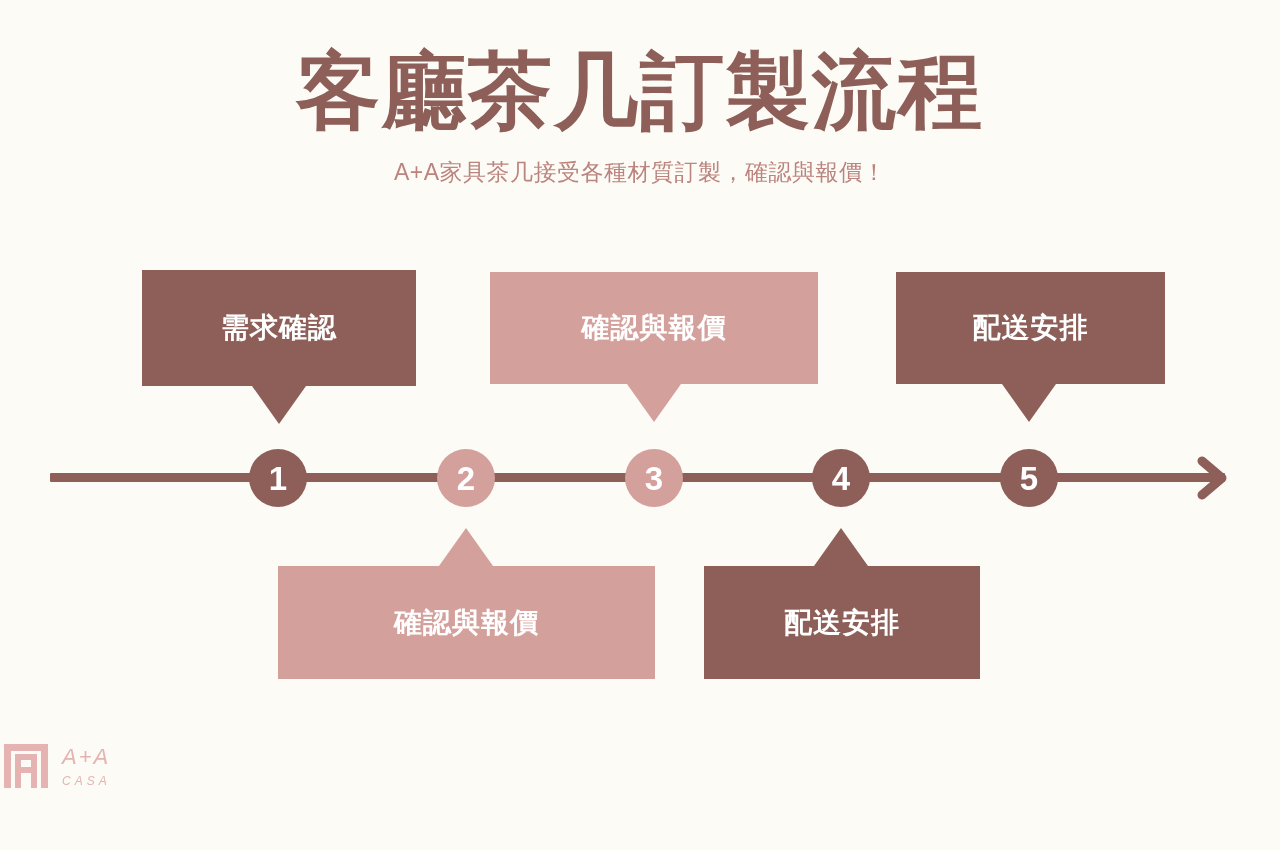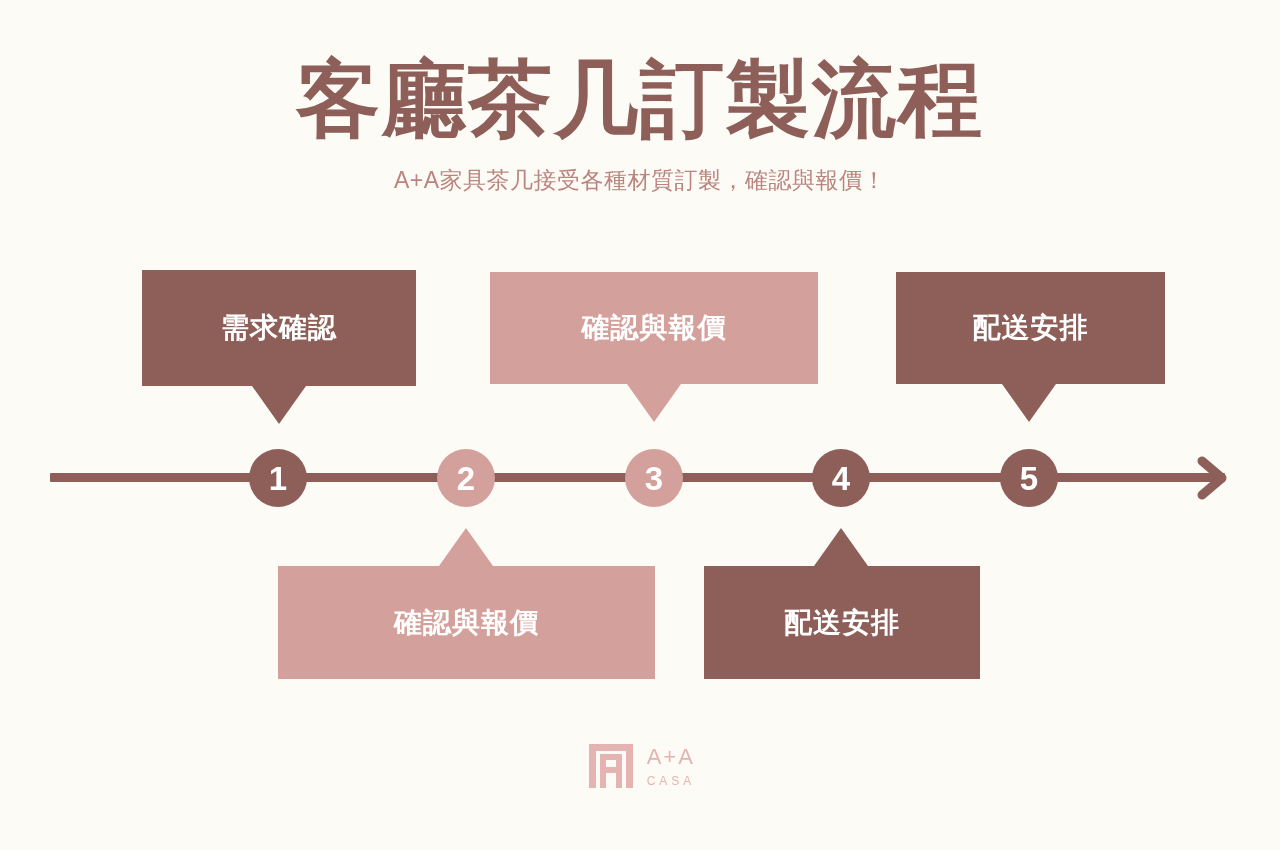--- a/index.html
+++ b/index.html
@@ -30,21 +30,21 @@
     top: 46px;
     width: 1280px;
     text-align: center;
   }
   .title {
     font-size: 84px;
     line-height: 1.08;
     font-weight: 700;
     color: #8d5f58;
     letter-spacing: 2px;
-    margin: 8px;
+    margin: 0;
     white-space: nowrap;
   }
   .subtitle {
     margin: 20px 0 0 0;
     font-size: 23px;
     font-weight: 400;
     color: #bb847e;
     letter-spacing: 0.5px;
     white-space: nowrap;
   }
@@ -140,22 +140,23 @@
   #callout-4 .tail { left: 110px; }
 
   
   .logo {
     position: absolute;
     left: 0;
     top: 740px;
     width: 1280px;
     display: flex;
     align-items: center;
-    justify-content: center;
+    justify-content: flex-start;
     gap: 10px;
+    font-style: italic;
   }
   .logo-mark { width: 52px; height: 52px; display: block; }
   .logo-text {
     display: flex;
     flex-direction: column;
     align-items: flex-start;
     line-height: 1;
   }
   .logo-name {
     font-size: 22px;

